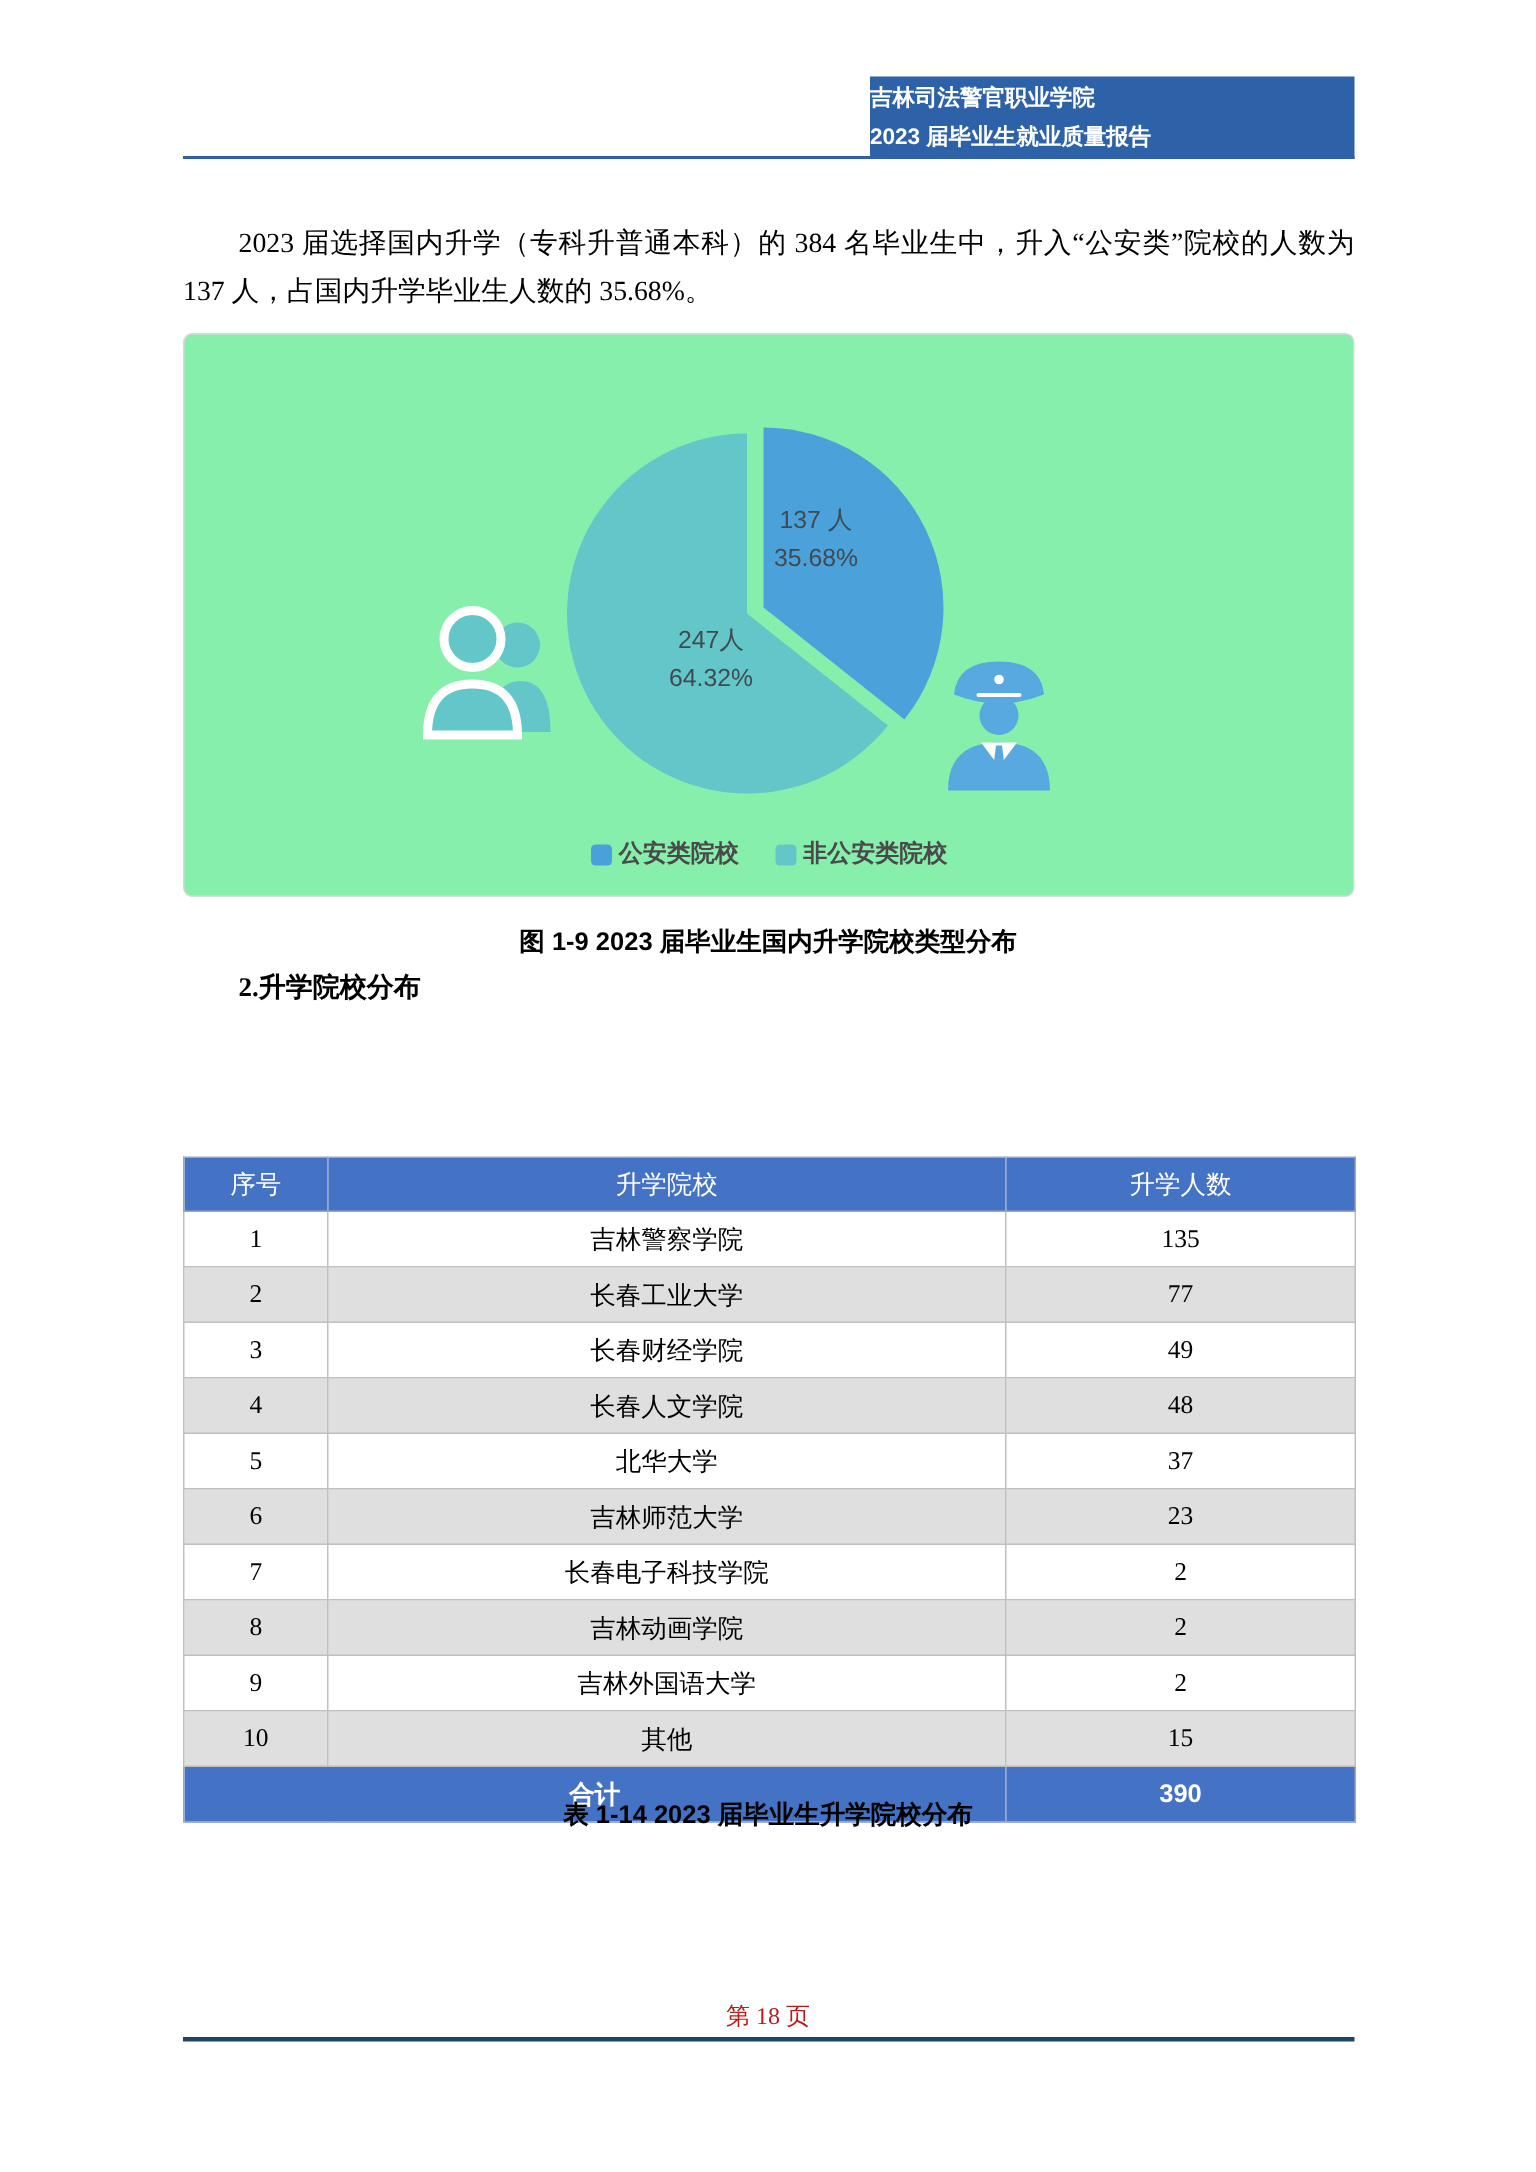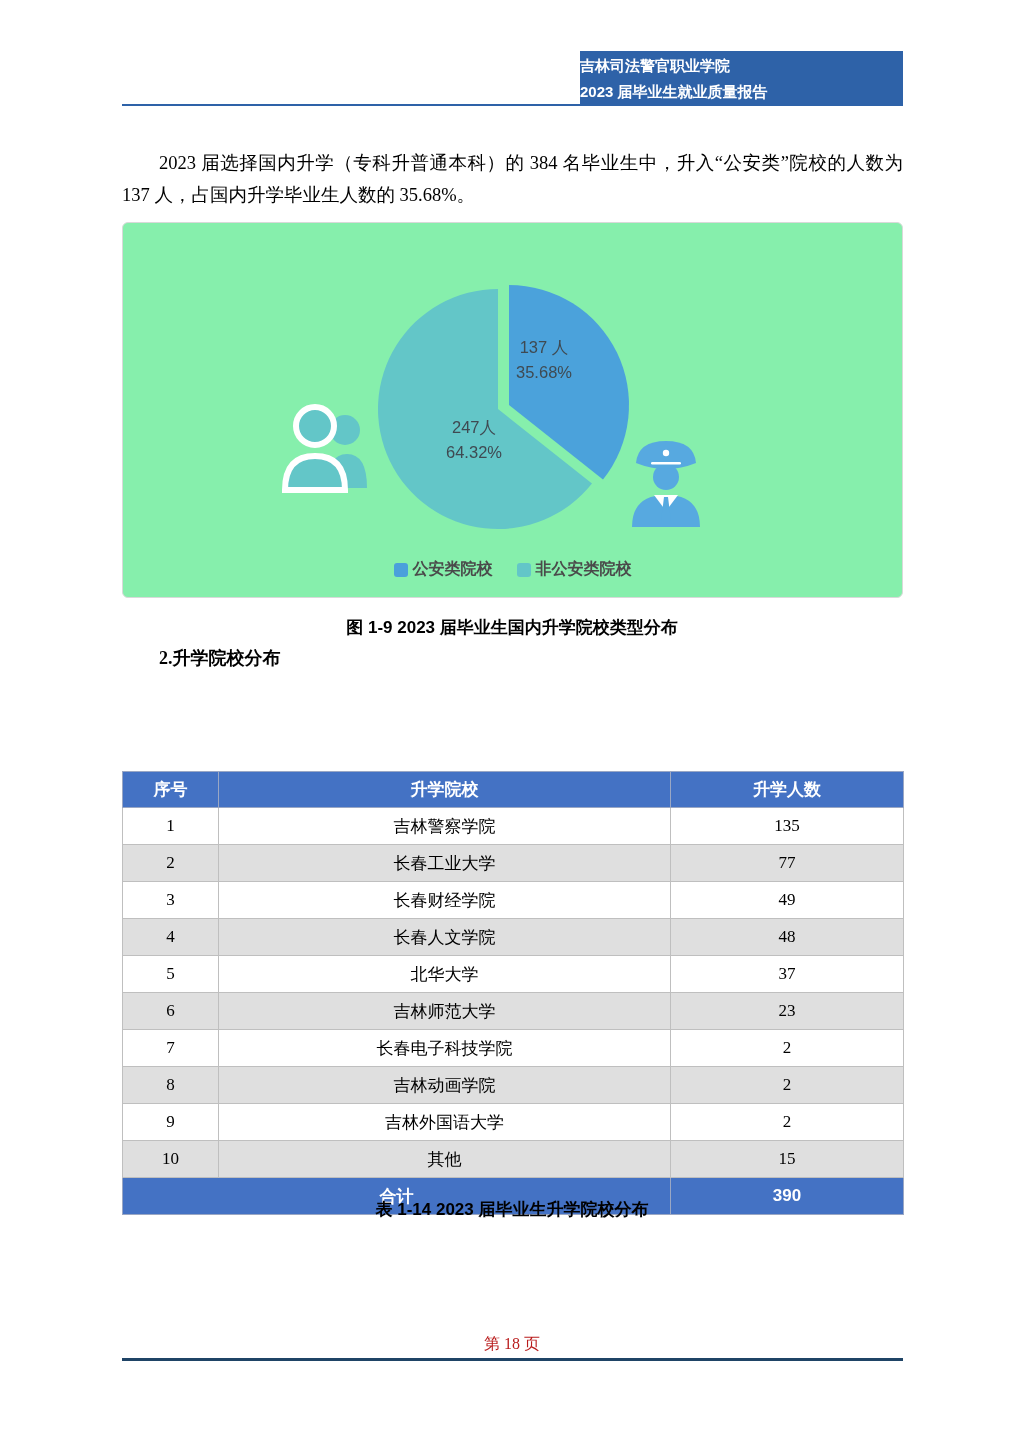--- a/index.html
+++ b/index.html
@@ -59,21 +59,21 @@
   
   table.data{
     position:absolute;left:122px;top:771px;width:781px;
     border-collapse:collapse;table-layout:fixed;
   }
   table.data col.c1{width:96px;}
   table.data col.c2{width:452px;}
   table.data col.c3{width:233px;}
   table.data th{
     background:#4472C4;color:#fff;height:33px;
-    font-family:"Liberation Sans","DejaVu Sans",sans-serif;font-weight:bold;font-size:17px;
+    font-family:"Liberation Sans","DejaVu Sans",sans-serif;font-weight:normal;font-size:17px;
     border:1px solid #9aa7c4;
   }
   table.data td{
     height:34px;text-align:center;font-size:17px;
     border:1px solid #bfbfbf;background:#fff;
   }
   table.data tr.alt td{background:#DFDFDF;}
   table.data tr.total td{
     background:#4472C4;color:#fff;font-weight:bold;
     font-family:"Liberation Sans","DejaVu Sans",sans-serif;font-size:17px;

